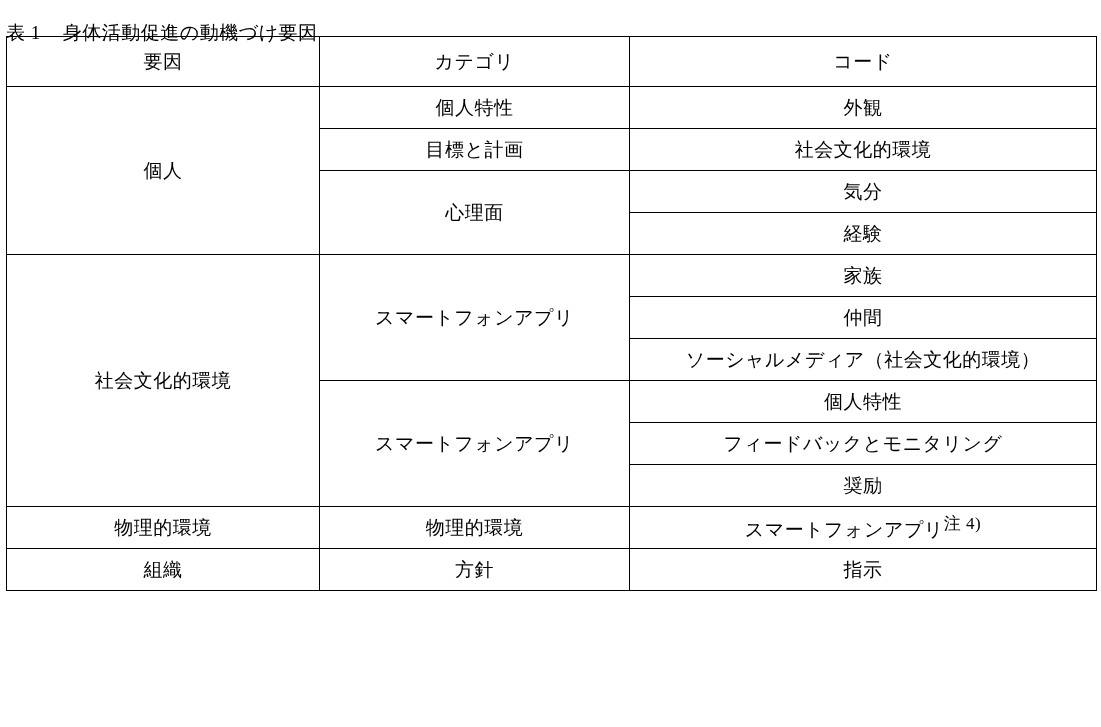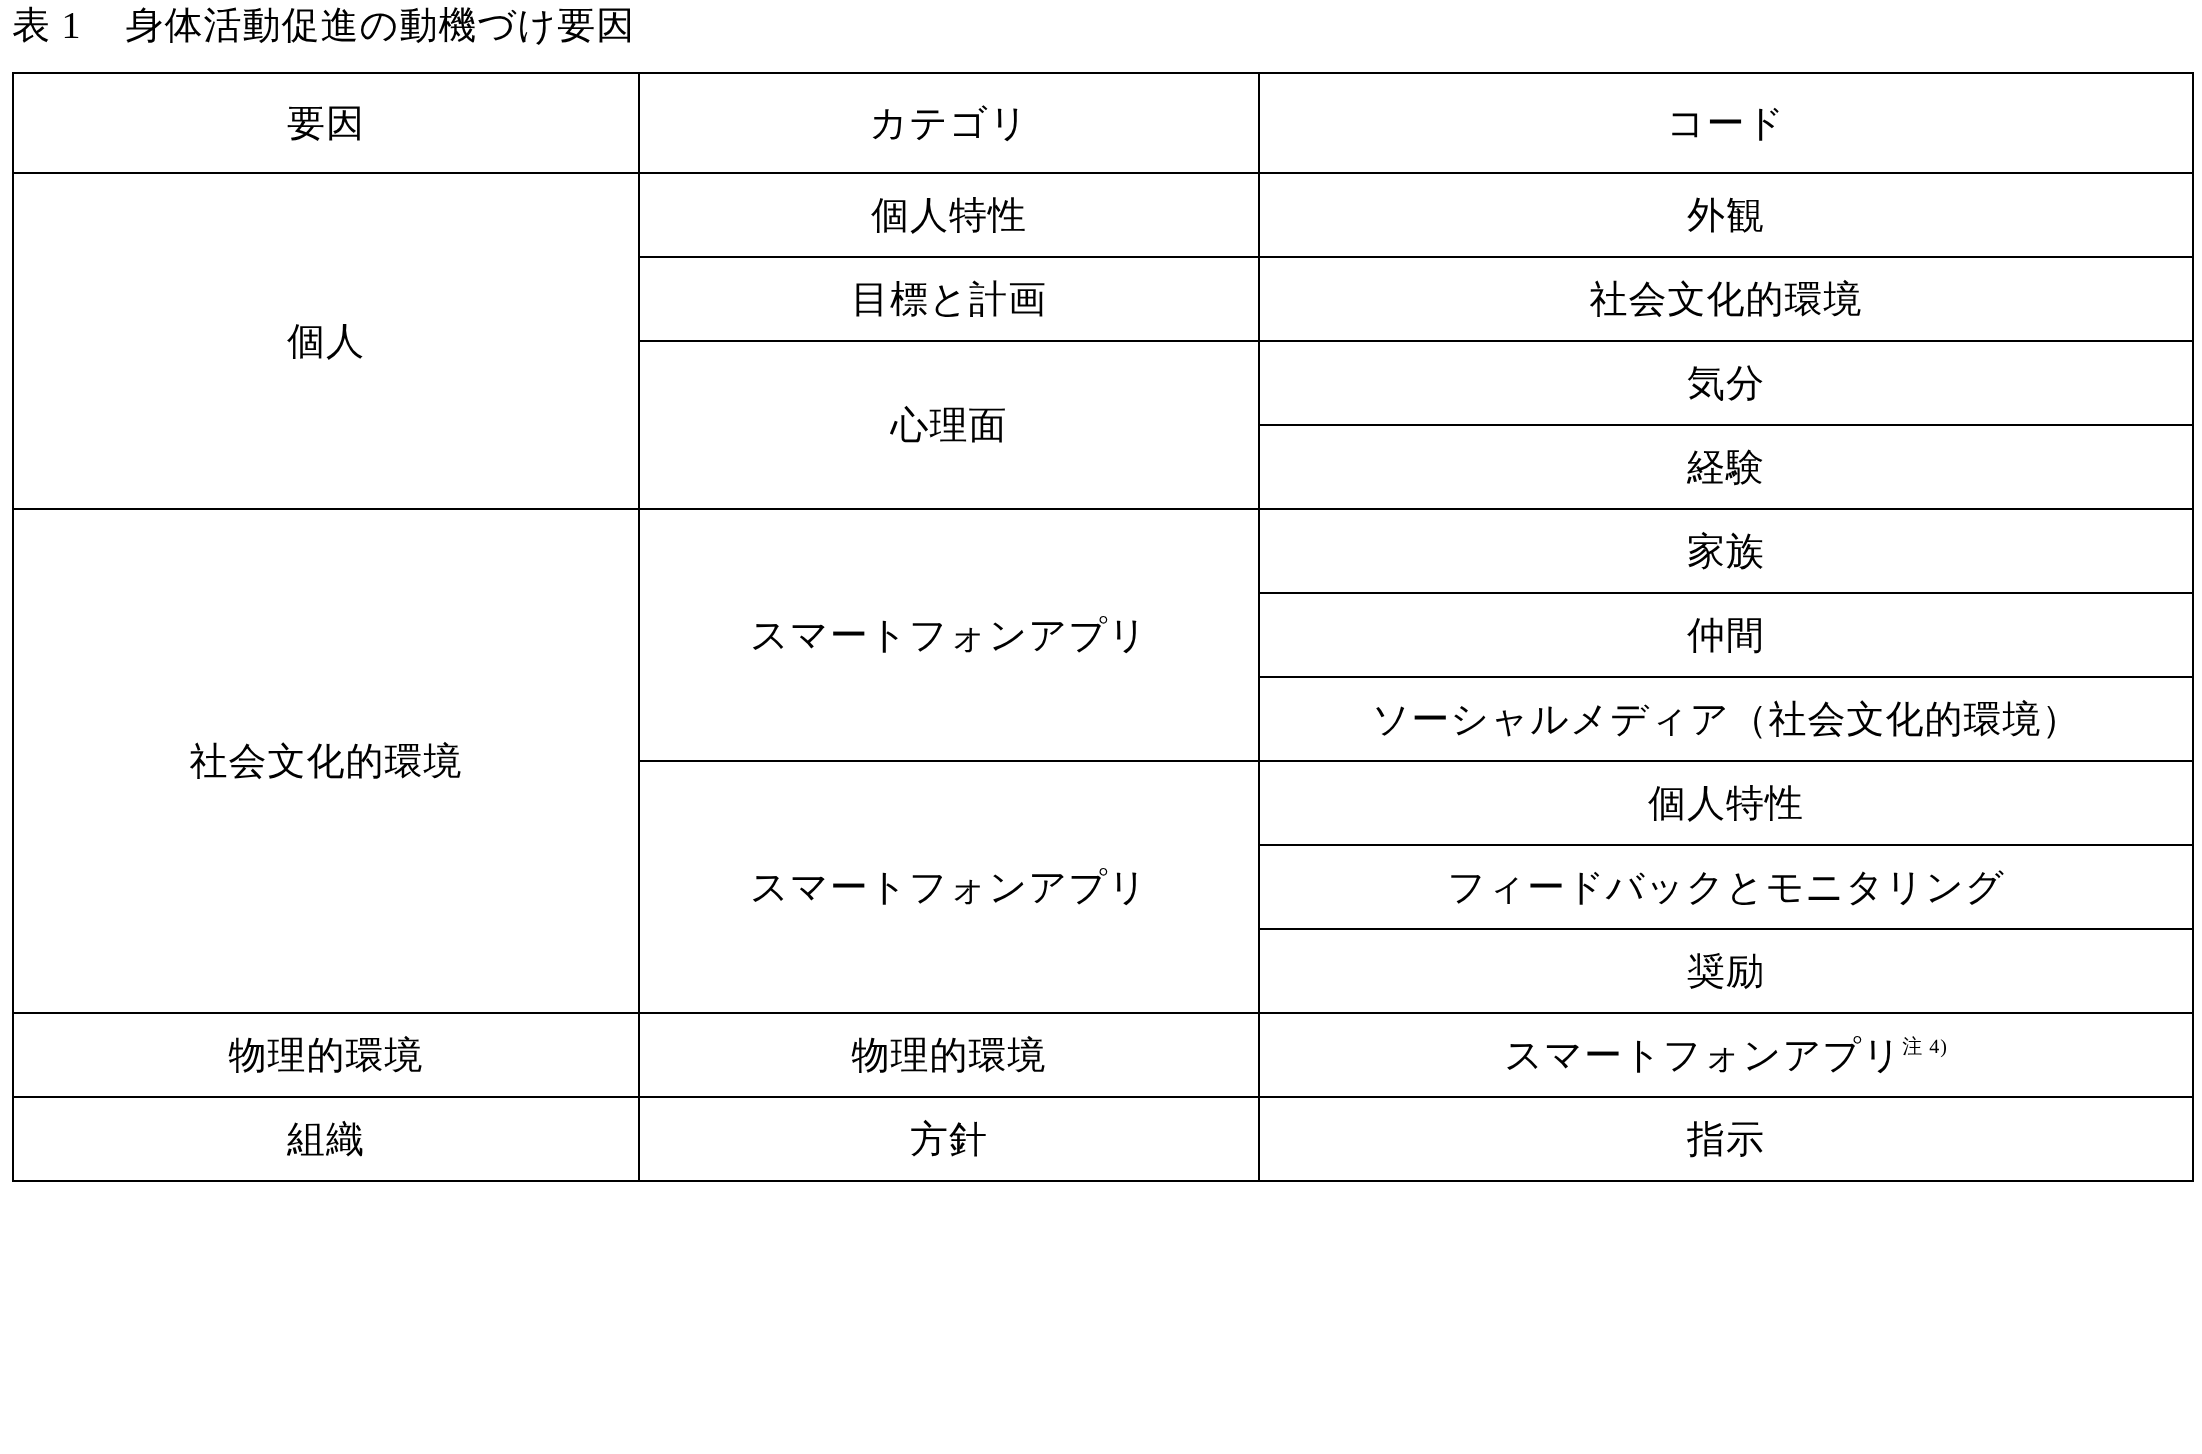--- a/index.html
+++ b/index.html
@@ -16,21 +16,21 @@
   }
   .page {
     position: relative;
     width: 1101px;
     height: 727px;
     box-sizing: border-box;
   }
   .caption {
     position: absolute;
     left: 6px;
-    top: 0;
+    top: 20px;
     font-size: 19px;
     letter-spacing: 0.5px;
     white-space: nowrap;
   }
   .caption .cap-label {
     margin-right: 22px;
   }
   table.motivation {
     position: absolute;
     left: 6px;
@@ -49,21 +49,21 @@
     padding: 0 4px;
     box-sizing: border-box;
   }
   table.motivation tr.header td {
     height: 50px;
   }
   col.c1 { width: 313px; }
   col.c2 { width: 310px; }
   col.c3 { width: 467px; }
   .sup {
-    font-size: 10px;
+    font-size: 17px;
     vertical-align: super;
   }
 </style>
 </head>
 <body>
 
 <div class="page">
 
   <div class="caption">
     <span class="cap-label">表 1</span><span>身体活動促進の動機づけ要因</span>

